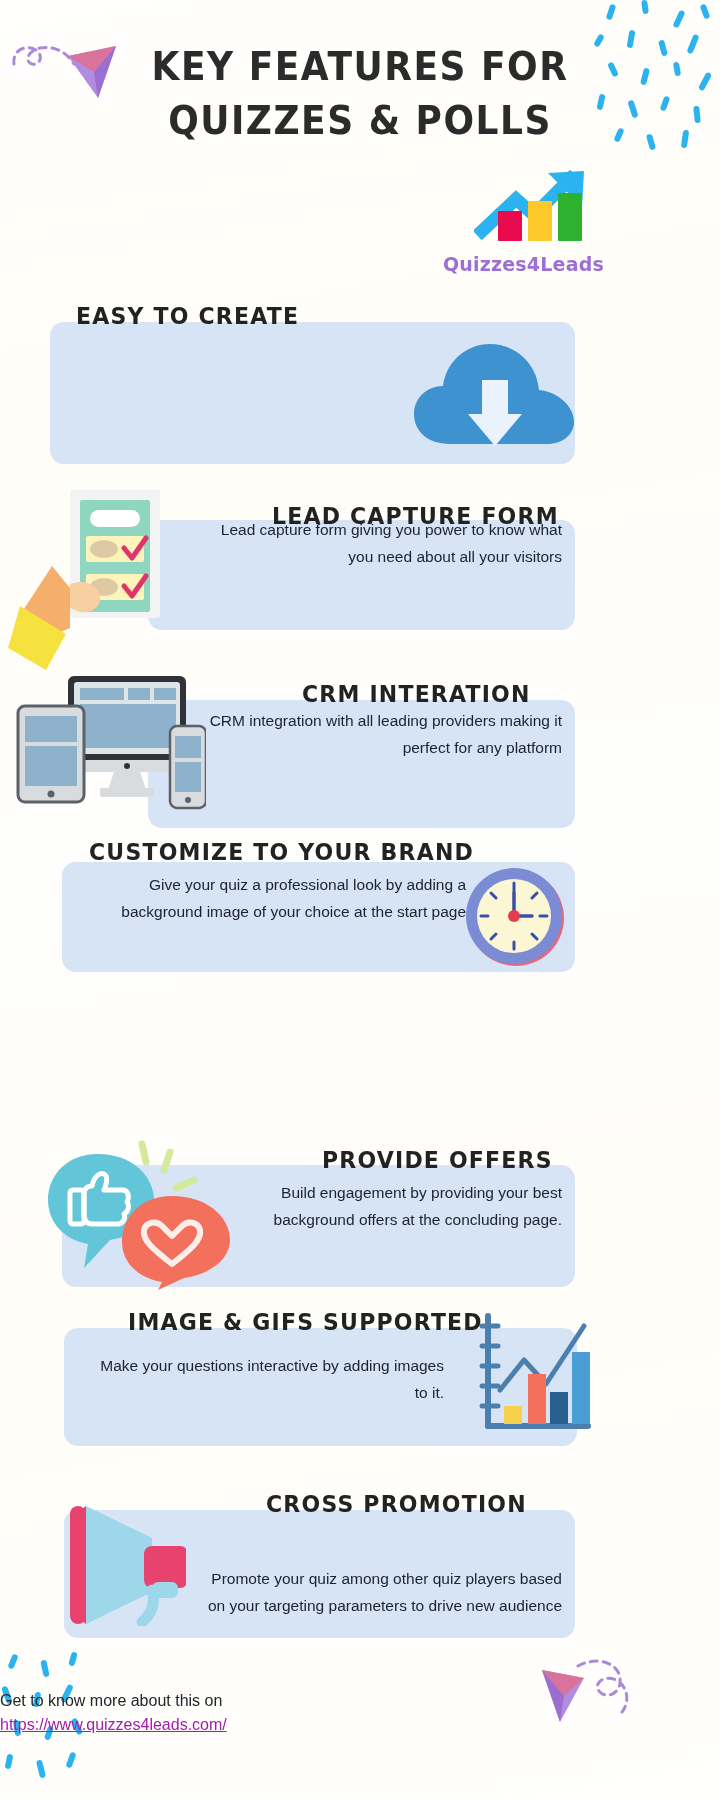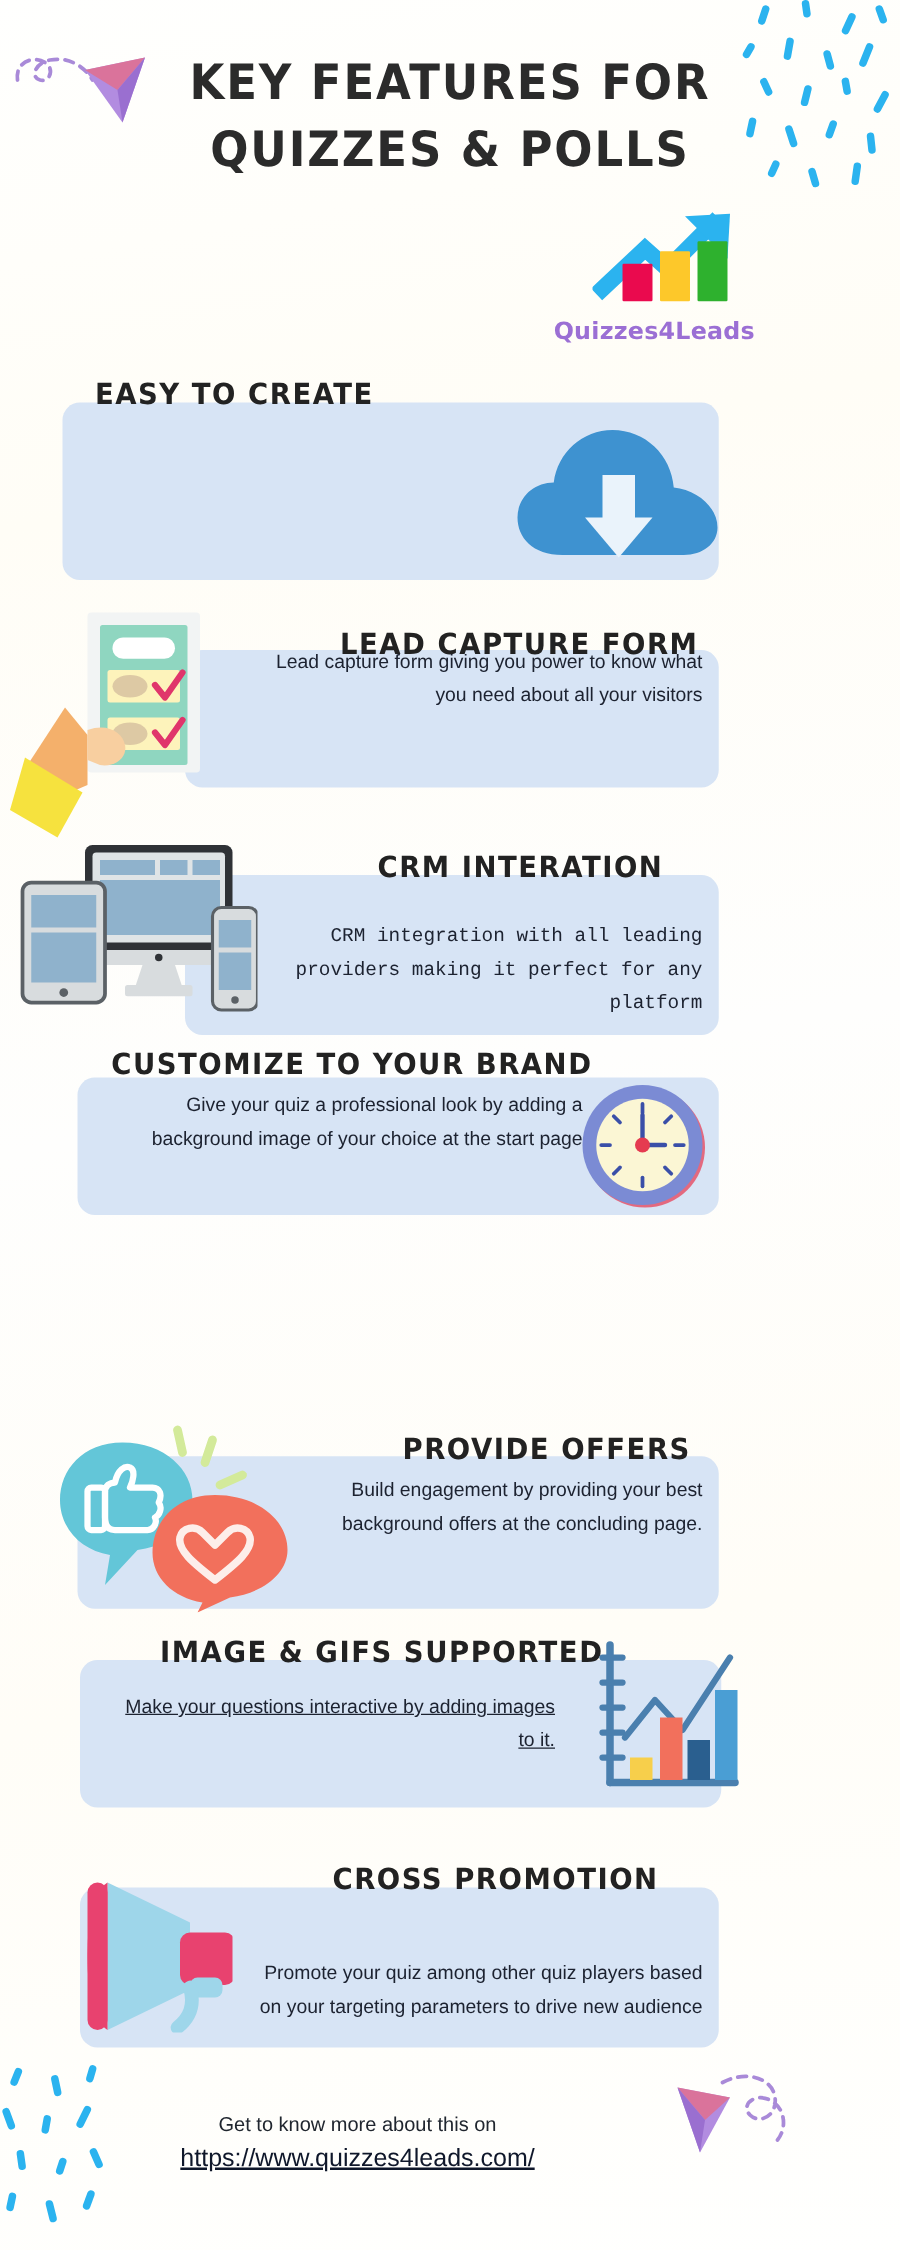--- a/index.html
+++ b/index.html
@@ -96,32 +96,32 @@
   .card-body.right { text-align: right; }
   .card-body.left  { text-align: left; }
 
   .illus { position: absolute; }
 
   
   .footer {
     position: absolute;
     left: 0;
     width: 572px;
-    text-align: center;
+    text-align: left;
   }
   .footer-line {
     font-family: "Liberation Sans", sans-serif;
     font-size: 16px;
     color: #20262f;
     line-height: 1.9;
   }
   .footer-link {
     font-family: "Liberation Sans", sans-serif;
-    font-size: 20px;
-    color: #0f172a;
+    font-size: 16px;
+    color: #a21caf;
     text-decoration: underline;
     display: inline-block;
   }
 </style>
 </head>
 <body>
 
 <div class="page">
 
   <svg class="deco" style="left:6px; top:20px;" width="140" height="100" viewBox="0 0 140 100">
@@ -195,21 +195,21 @@
     <rect x="78" y="86" width="58" height="26" rx="2" fill="#fdf3bb"></rect>
     <ellipse cx="96" cy="99" rx="14" ry="9" fill="#ddc9a4"></ellipse>
     <path d="M116 98 L124 108 L138 88" fill="none" stroke="#e0356b" stroke-width="5" stroke-linecap="round" stroke-linejoin="round"></path>
     <path d="M44 78 L62 100 L62 140 L34 152 L14 124 Z" fill="#f4b06b"></path>
     <path d="M62 96 C78 90 90 98 92 108 C94 118 84 126 72 124 L62 120 Z" fill="#f8cfa0"></path>
     <path d="M12 118 L58 146 L38 182 L0 160 Z" fill="#f6e23e"></path>
   </svg>
 
   <div class="card" style="left:148px; top:700px; width:427px; height:128px;"></div>
   <div class="card-title" style="left:302px; top:682px;">CRM Interation</div>
-  <div class="card-body right" style="left:200px; top:736px; width:362px;font-family:Liberation Mono, monospace;">CRM integration with all leading providers making it perfect for any platform</div>
+  <div class="card-body right" style="left:200px; top:708px; width:362px;">CRM integration with all leading providers making it perfect for any platform</div>
 
   <svg class="illus" style="left:14px; top:672px;" width="192" height="142" viewBox="0 0 192 142">
 
     <rect x="54" y="4" width="118" height="84" rx="6" fill="#2f3236"></rect>
     <rect x="60" y="10" width="106" height="72" rx="3" fill="#dfe4e6"></rect>
     <rect x="66" y="16" width="44" height="12" fill="#8fb2cc"></rect>
     <rect x="114" y="16" width="22" height="12" fill="#8fb2cc"></rect>
     <rect x="140" y="16" width="22" height="12" fill="#8fb2cc"></rect>
     <rect x="66" y="32" width="96" height="44" fill="#8fb2cc"></rect>
     <rect x="54" y="88" width="118" height="12" rx="2" fill="#d8dcde"></rect>
@@ -269,21 +269,21 @@
              C42 84 40 80 40 74 L40 54 C40 48 44 46 48 46 Z" fill="none" stroke="#ffffff" stroke-width="5" stroke-linejoin="round"></path>
     <rect x="26" y="50" width="14" height="34" rx="3" fill="none" stroke="#ffffff" stroke-width="5"></rect>
     <path d="M128 56 C96 56 78 78 78 102 C78 122 94 138 118 142 L114 150 L140 138
              C168 134 186 118 186 100 C186 76 162 56 128 56 Z" fill="#f2705c"></path>
     <path d="M118 86 C112 80 102 82 100 90 C98 100 110 110 128 124
              C146 110 158 100 156 90 C154 82 144 80 138 86 L128 96 Z" fill="none" stroke="#fdeeea" stroke-width="6" stroke-linejoin="round"></path>
   </svg>
 
   <div class="card" style="left:64px; top:1328px; width:513px; height:118px;"></div>
   <div class="card-title" style="left:128px; top:1310px;">Image &amp; Gifs Supported</div>
-  <div class="card-body right" style="left:92px; top:1353px; width:352px;text-decoration:underline;">Make your questions interactive by adding images to it.</div>
+  <div class="card-body right" style="left:92px; top:1353px; width:352px;">Make your questions interactive by adding images to it.</div>
 
   <svg class="illus" style="left:472px; top:1310px;" width="122" height="132" viewBox="0 0 122 132">
     <line x1="16" y1="6" x2="16" y2="116" stroke="#4a7fae" stroke-width="6" stroke-linecap="round"></line>
     <line x1="16" y1="116" x2="116" y2="116" stroke="#4a7fae" stroke-width="6" stroke-linecap="round"></line>
     <g stroke="#4a7fae" stroke-width="5" stroke-linecap="round">
       <line x1="10" y1="16" x2="26" y2="16"></line>
       <line x1="10" y1="36" x2="26" y2="36"></line>
       <line x1="10" y1="56" x2="26" y2="56"></line>
       <line x1="10" y1="76" x2="26" y2="76"></line>
       <line x1="10" y1="96" x2="26" y2="96"></line>

